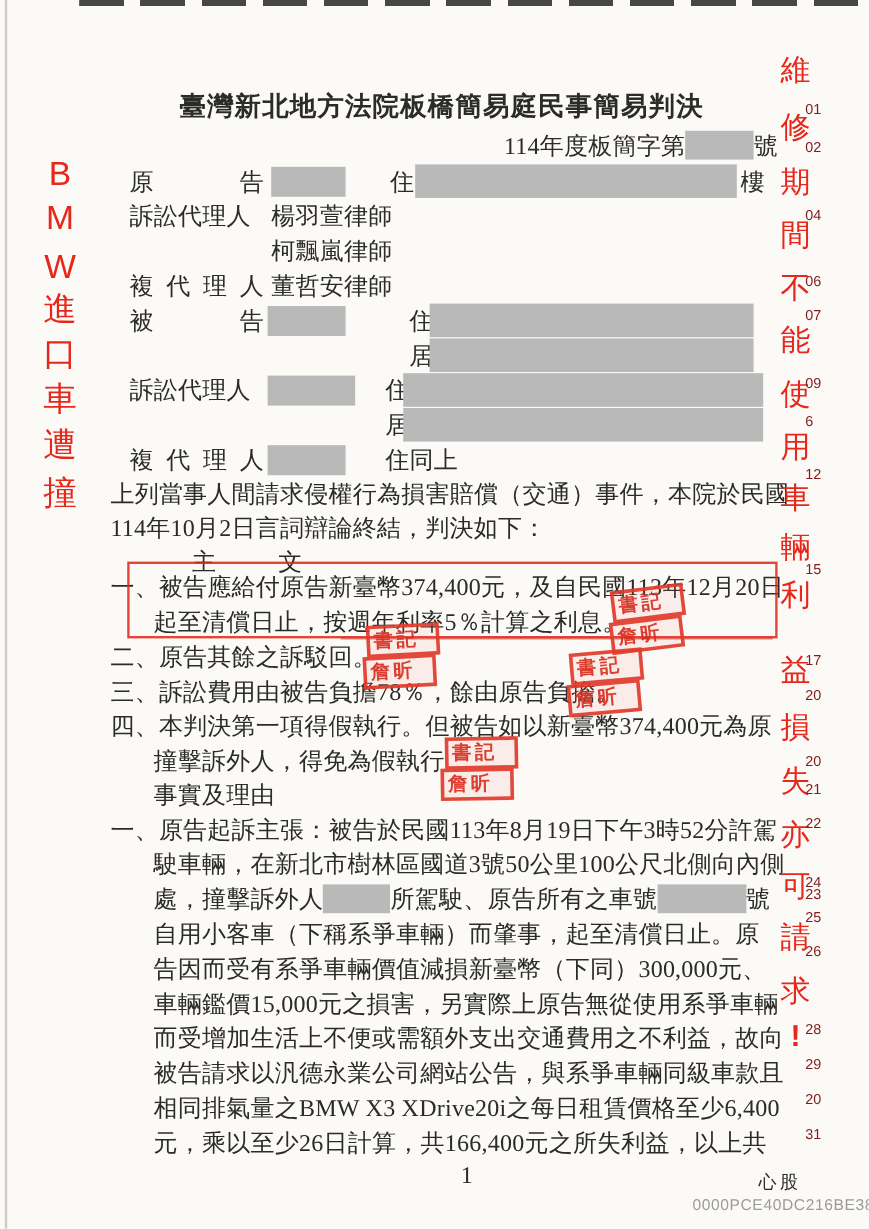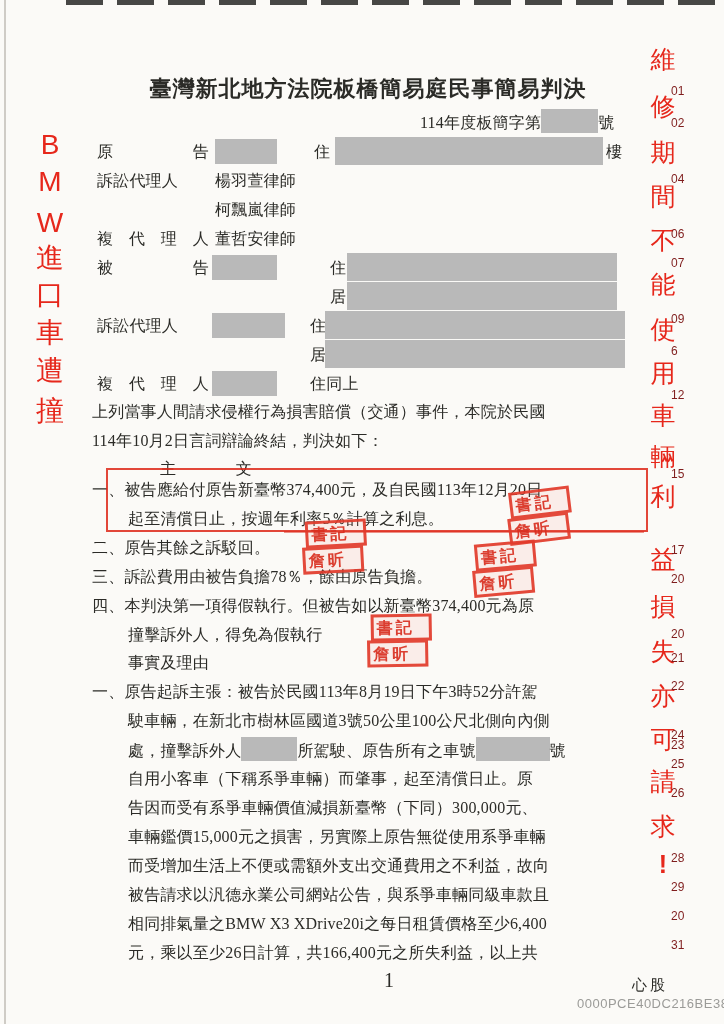--- a/index.html
+++ b/index.html
@@ -1,24 +1,24 @@
 <!DOCTYPE html>
 <html><head>
 <meta charset="utf-8">
 <style>
   html,body{margin:0;padding:0}
   body{width:724px;height:1024px;position:relative;background:#fbfaf7;
        font-family:"Liberation Serif","DejaVu Serif",serif;color:#2b2b27;overflow:hidden}
   .abs{position:absolute;white-space:nowrap}
-  .bl{font-size:16px;line-height:26px;letter-spacing:.2px}
+  .bl{font-size:20px;line-height:26px;letter-spacing:.2px}
   .title{font-size:22px;letter-spacing:1px;font-weight:600;text-align:center;width:552px}
   .redact{position:absolute;background:#b9b9b9;height:25px}
   .redact-in{display:inline-block;background:#b9b9b9;height:24px;vertical-align:-5px}
   .spread{display:inline-block;text-align:justify;text-align-last:justify}
-  .row{position:absolute;left:5px;top:0;width:592px;height:27px}
+  .row{position:absolute;left:16px;top:0;width:592px;height:27px}
   .mchar-l{position:absolute;left:30px;width:40px;text-align:center;color:#e6271b;
            font-family:"Liberation Sans",sans-serif;font-size:28px;line-height:30px}
   .mchar-r{position:absolute;left:646px;width:34px;text-align:center;color:#e6271b;
            font-family:"Liberation Sans",sans-serif;font-size:25px;line-height:28px}
   .lnum{position:absolute;left:671px;font-size:12px;color:#7f1d1d;
         font-family:Liberation Sans, sans-serif;z-index:1}
   .redbox{position:absolute;left:106px;top:468px;width:538px;height:60px;
           border:2px solid rgba(221,38,24,.85);z-index:4}
   .redline2{position:absolute;left:284px;top:531px;width:360px;height:2px;
             background:rgba(221,38,24,.5);z-index:4}

